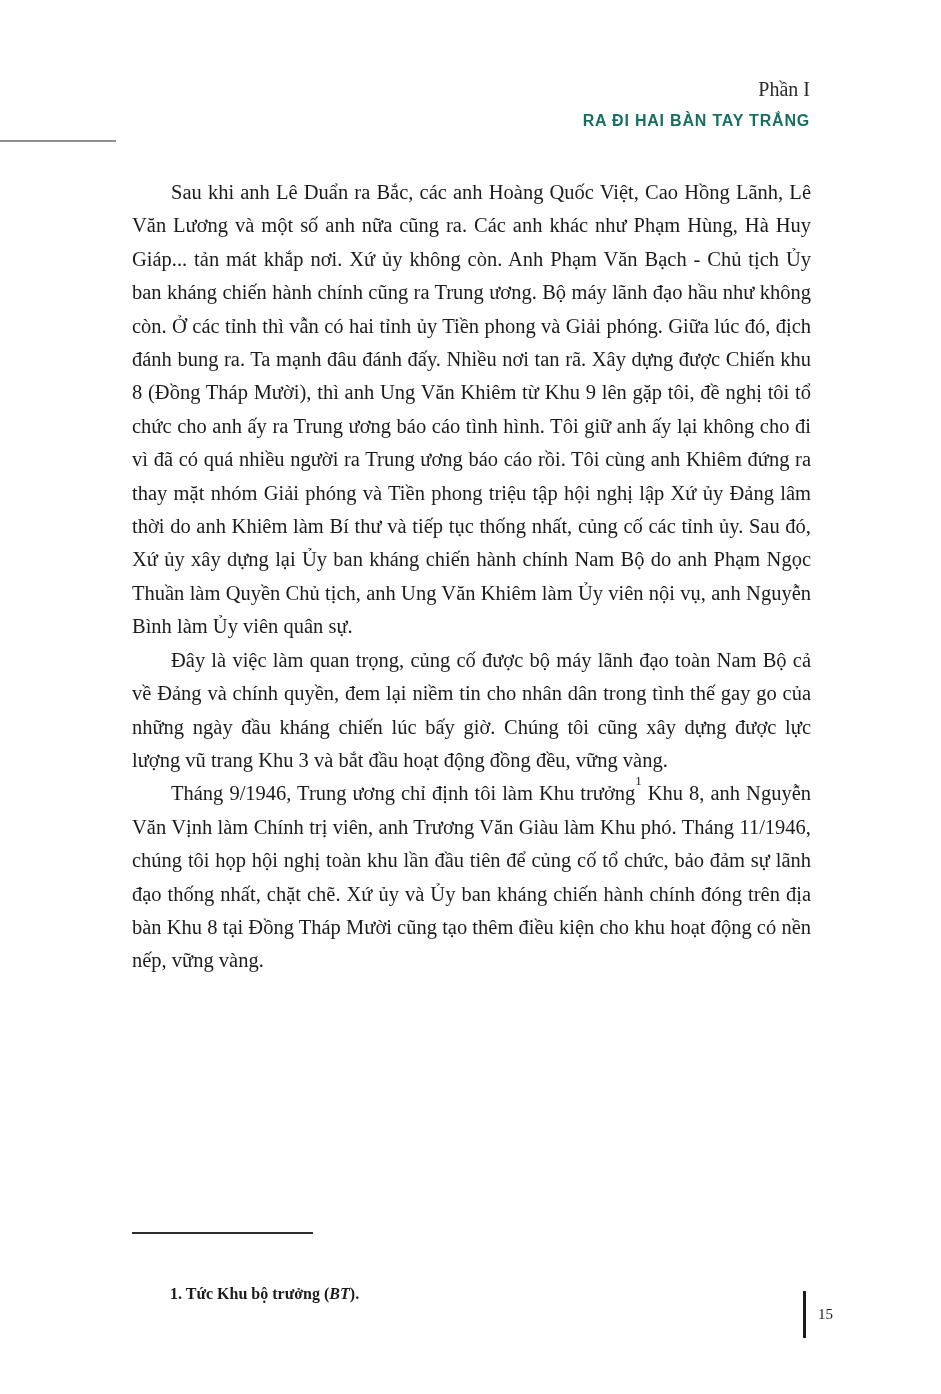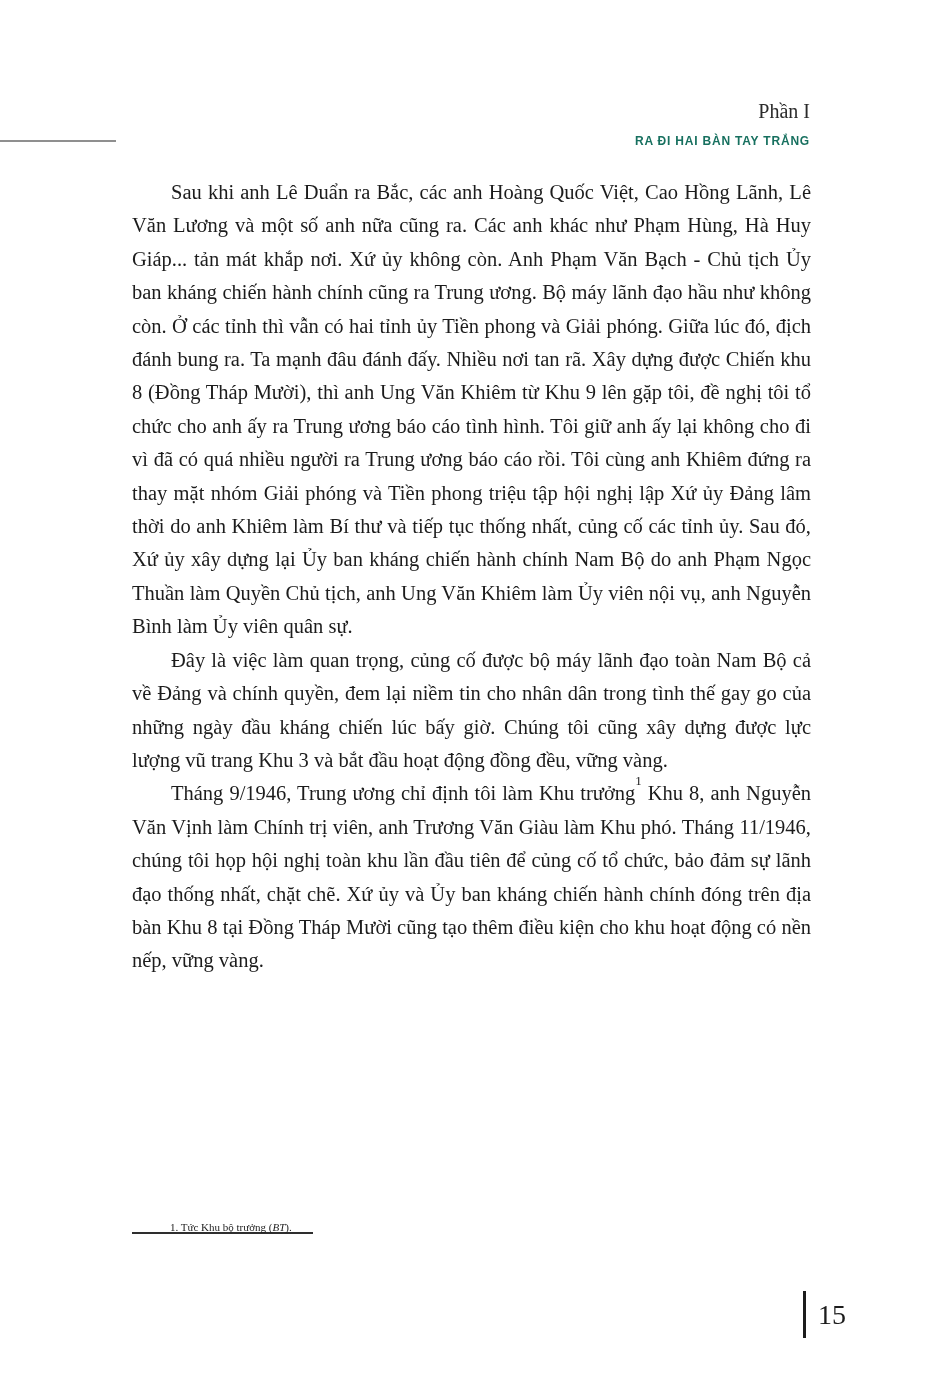--- a/index.html
+++ b/index.html
@@ -11,31 +11,30 @@
     background: #ffffff;
     font-family: "Liberation Serif", serif;
     color: #1c1c1c;
     overflow: hidden;
   }
   .header {
     position: absolute;
     top: 78px;
     right: 131px;
     text-align: right;
-    margin-top: 22px;
   }
   .header .part {
     font-size: 20px;
     color: #2a2a2a;
     margin: 0 0 11px 0;
   }
   .header .chapter {
     font-family: "Liberation Sans", sans-serif;
     font-weight: bold;
-    font-size: 12px;
+    font-size: 16px;
     letter-spacing: 0.8px;
     margin: 0;
   }
   .top-rule {
     position: absolute;
     top: 140px;
     left: 0;
     width: 116px;
     height: 2px;
     background: #8f8f8f;
@@ -64,41 +63,42 @@
     position: absolute;
     left: 132px;
     top: 1232px;
     width: 181px;
     height: 2px;
     background: #2e2e2e;
   }
   .footnote {
     position: absolute;
     left: 132px;
-    top: 1221px;
+    top: 1285px;
     width: 679px;
-    font-size: 11px;
+    font-size: 16px;
     text-indent: 38px;
+    font-weight: bold;
   }
   .footnote .it { font-style: italic; }
   .page-number {
     position: absolute;
     left: 803px;
     top: 1291px;
     display: flex;
     align-items: center;
   }
   .page-number .bar {
     width: 3px;
     height: 47px;
     background: #1c1c1c;
     margin-right: 12px;
   }
   .page-number .num {
-    font-size: 28px;
+    font-size: 15px;
   }
 </style>
 </head>
 <body>
 
 <div class="page">
 
   <div class="header">
     <p class="part">Phần I</p>
     <p class="chapter" style="color: rgb(23, 112, 95);">RA ĐI HAI BÀN TAY TRẮNG</p>

